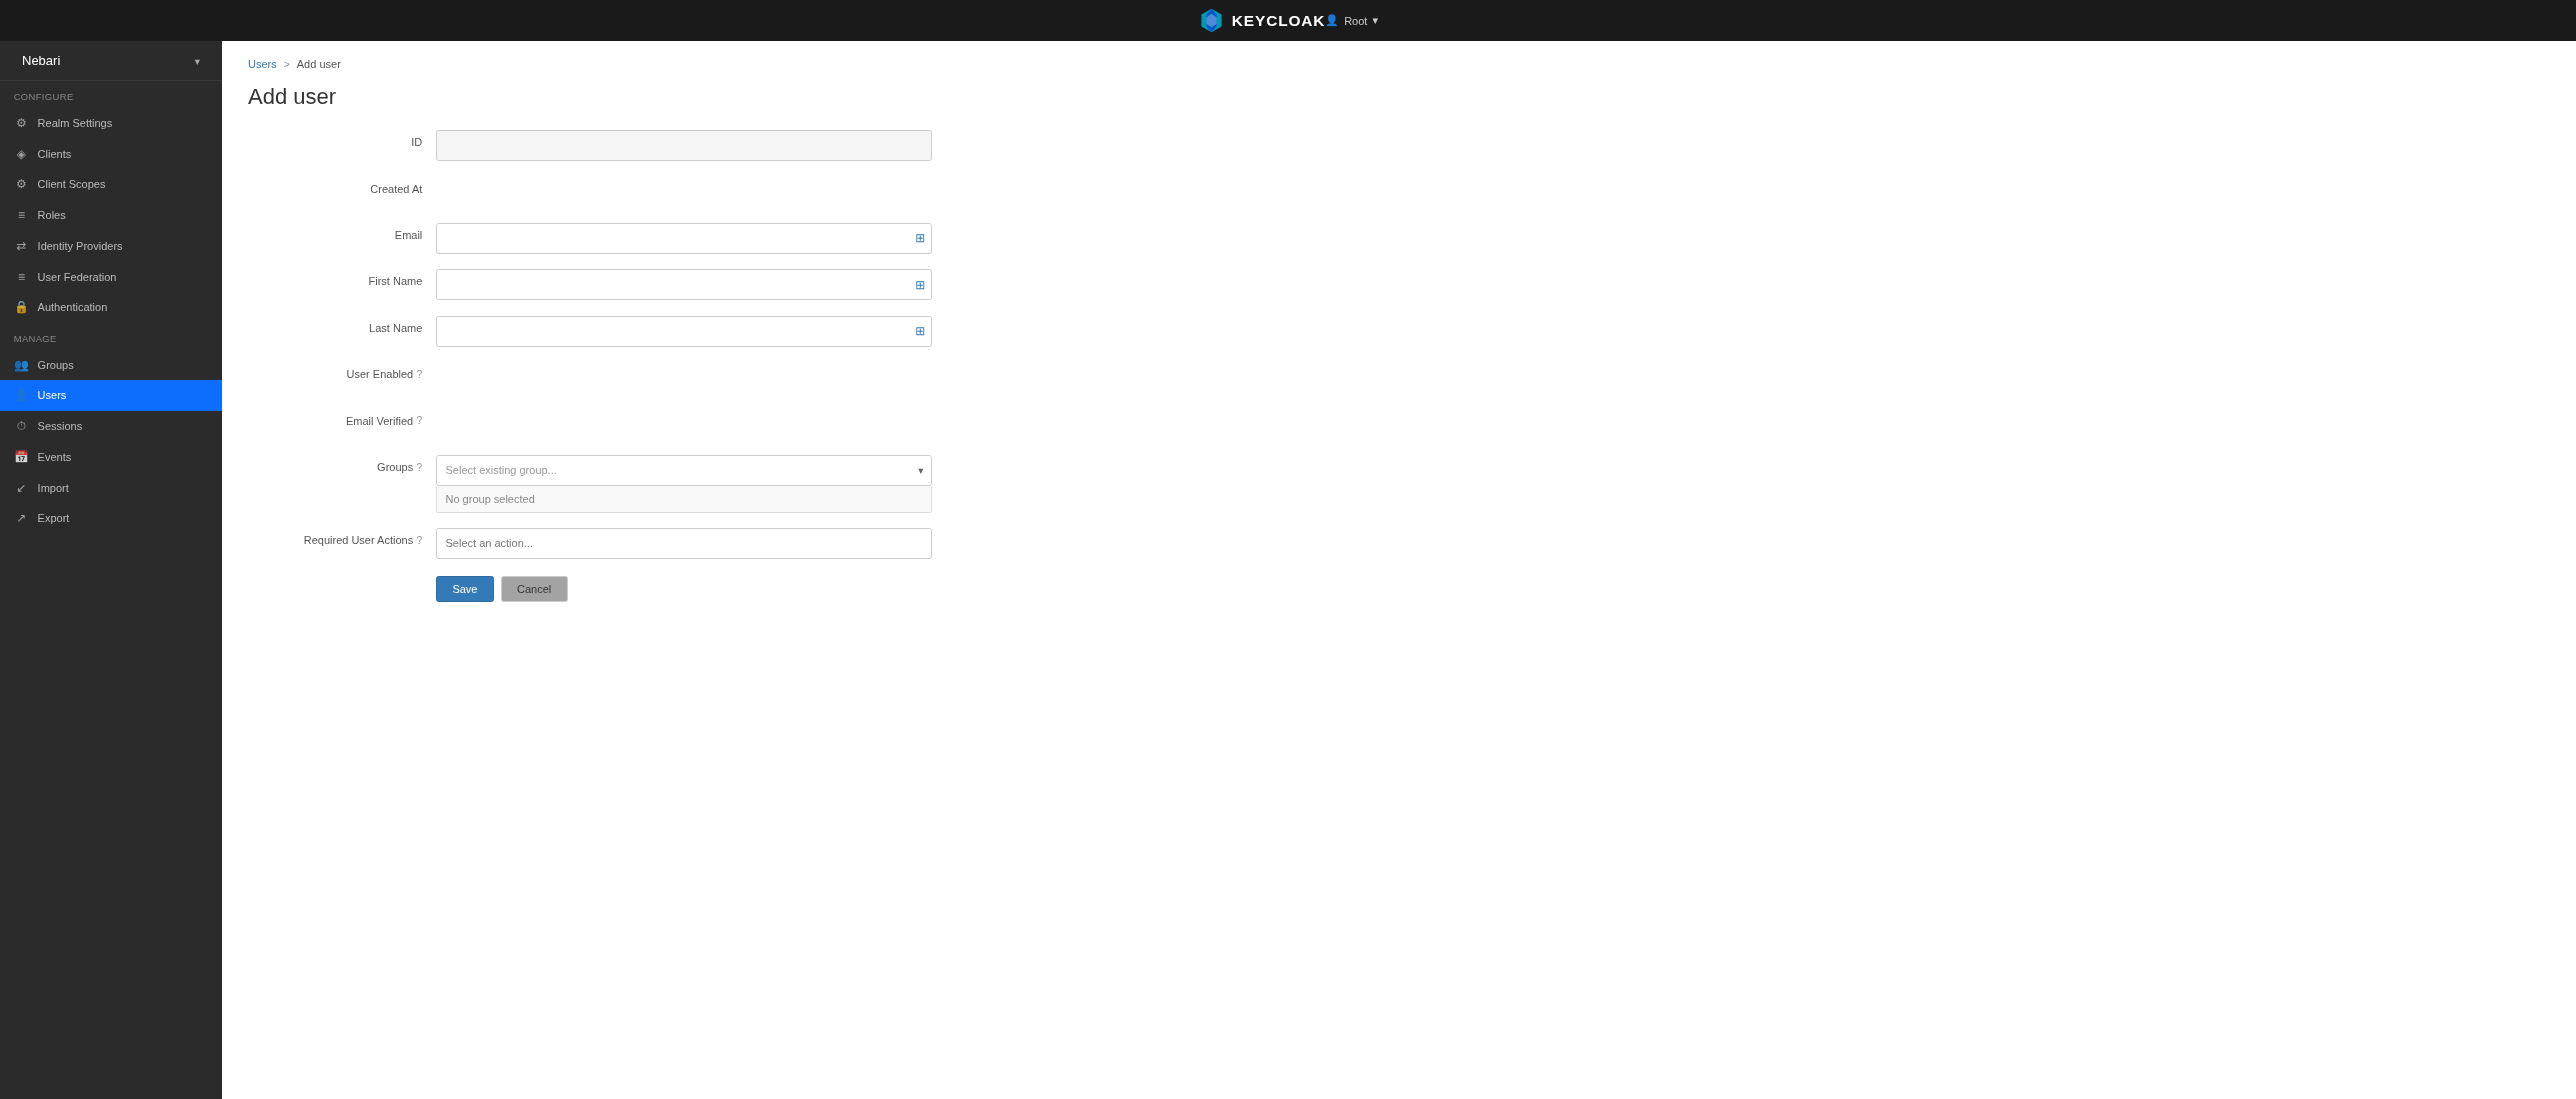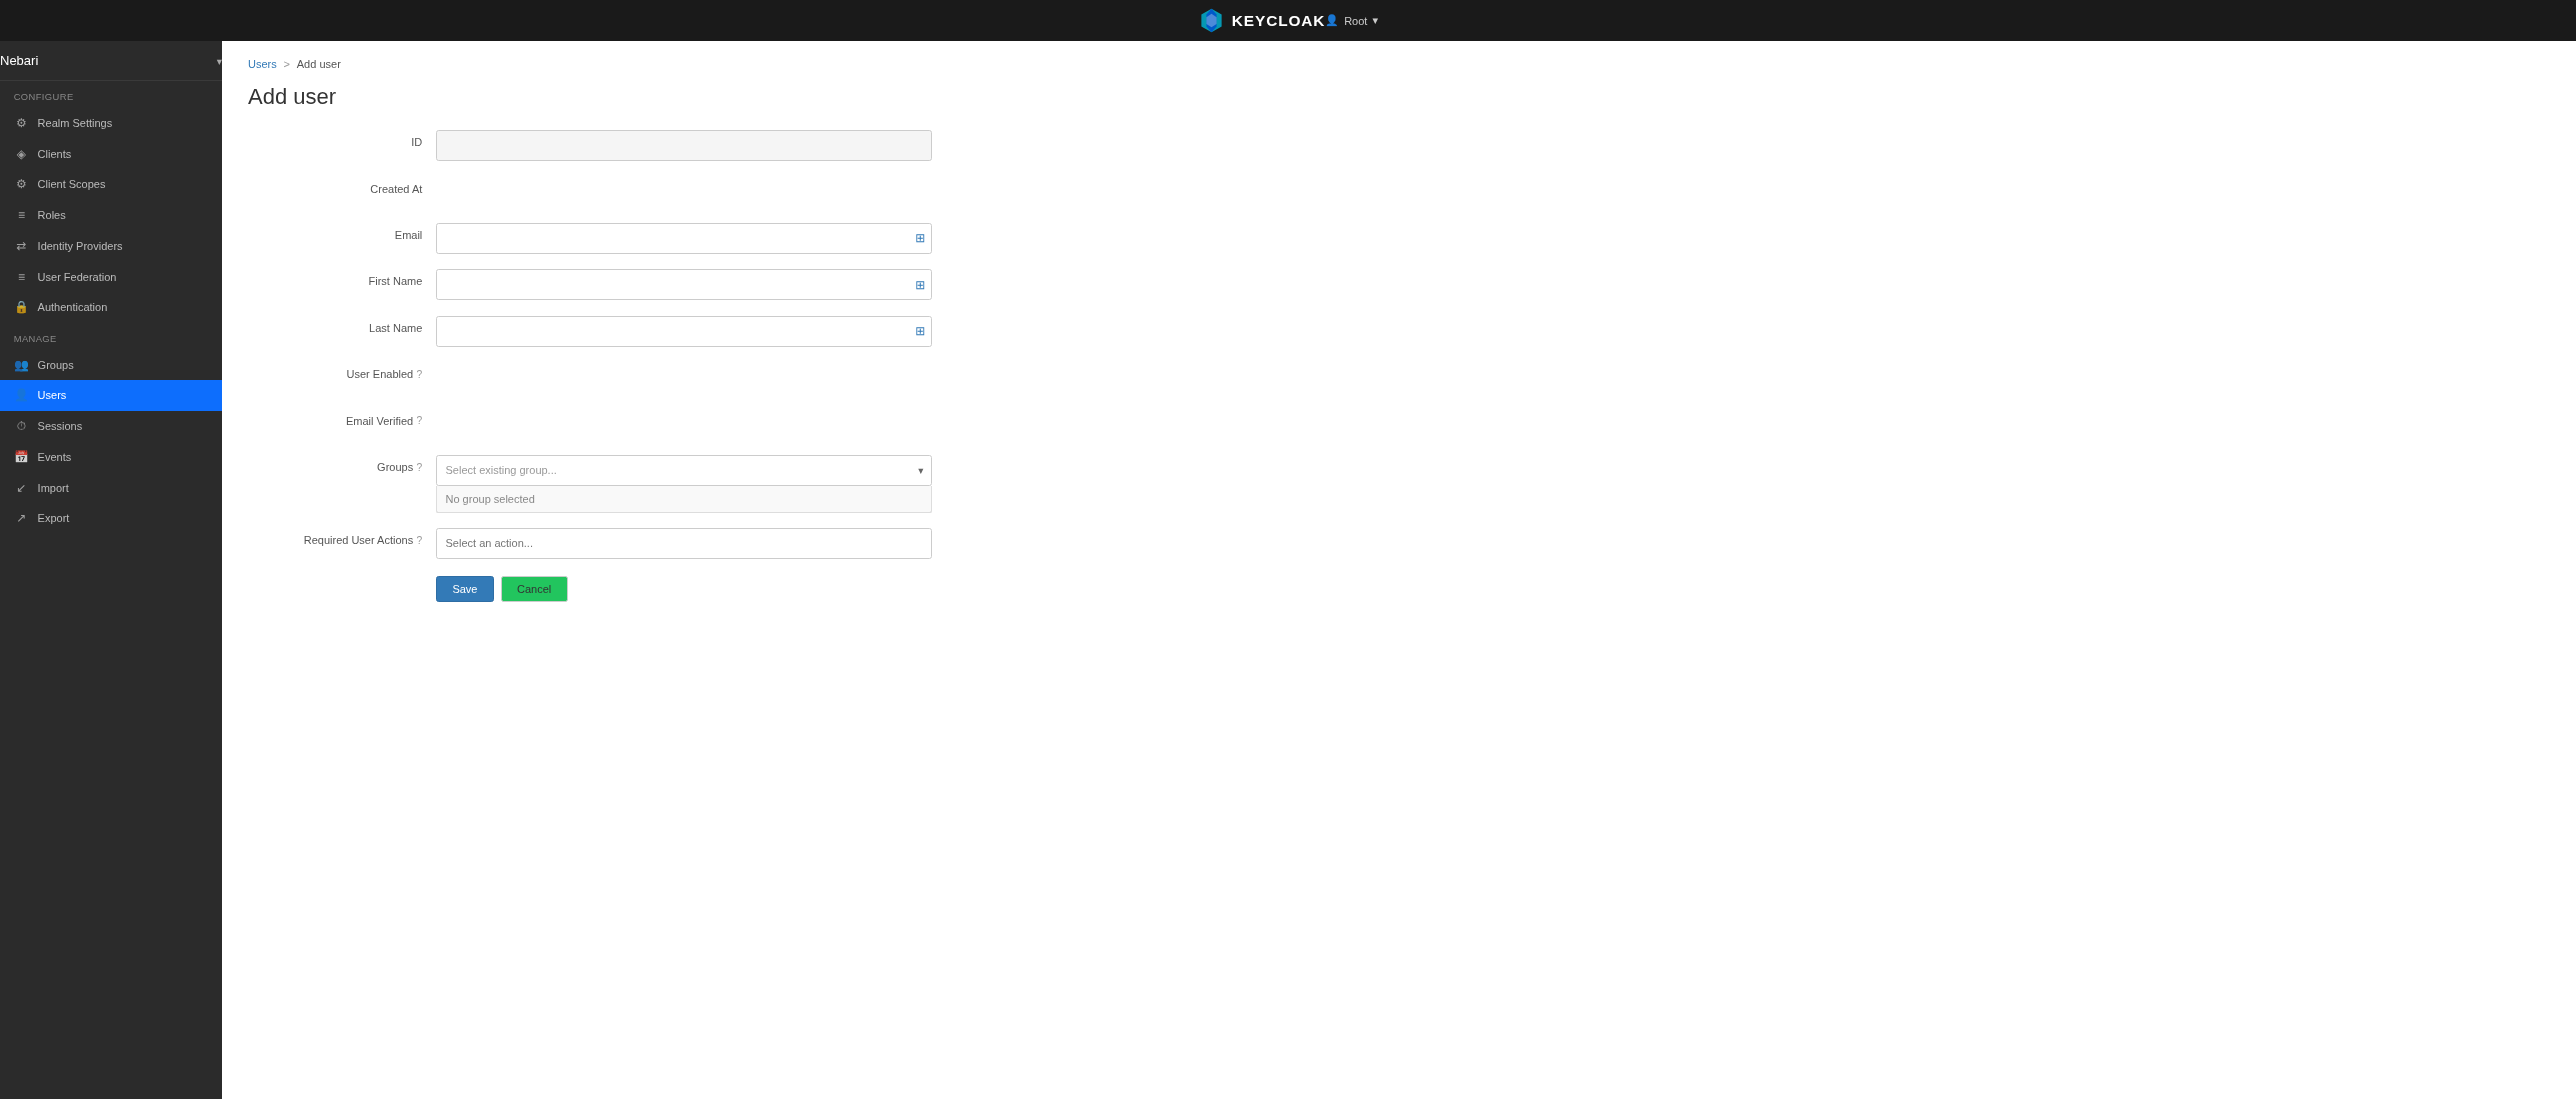--- a/index.html
+++ b/index.html
@@ -55,21 +55,21 @@
       color: #ccc;
       flex-shrink: 0;
       overflow-y: auto;
       display: flex;
       flex-direction: column;
     }
     .realm-selector {
       display: flex;
       align-items: center;
       justify-content: space-between;
-      padding: 12px 0;
+      padding: 12px 22px;
       border-bottom: 0.9px solid #3a3a3a;
       color: #fff;
       font-size: 13px;
       cursor: pointer;
     }
     .realm-selector-chevron {
       color: #aaa;
       font-size: 10.3px;
     }
     .sidebar-section-label {
@@ -307,21 +307,21 @@
       padding: 6px 15.4px;
       background: #337ab7;
       color: #fff;
       border: 0.9px solid #2e6da4;
       border-radius: 2.6px;
       font-size: 11px;
       cursor: pointer;
     }
     .btn-cancel {
       padding: 6px 15.4px;
-      background: #22c55e;
+      background: #a3a3a3;
       color: #333;
       border: 0.9px solid #ccc;
       border-radius: 2.6px;
       font-size: 11px;
       cursor: pointer;
     }
   </style>
 </head>
 <body>
 

